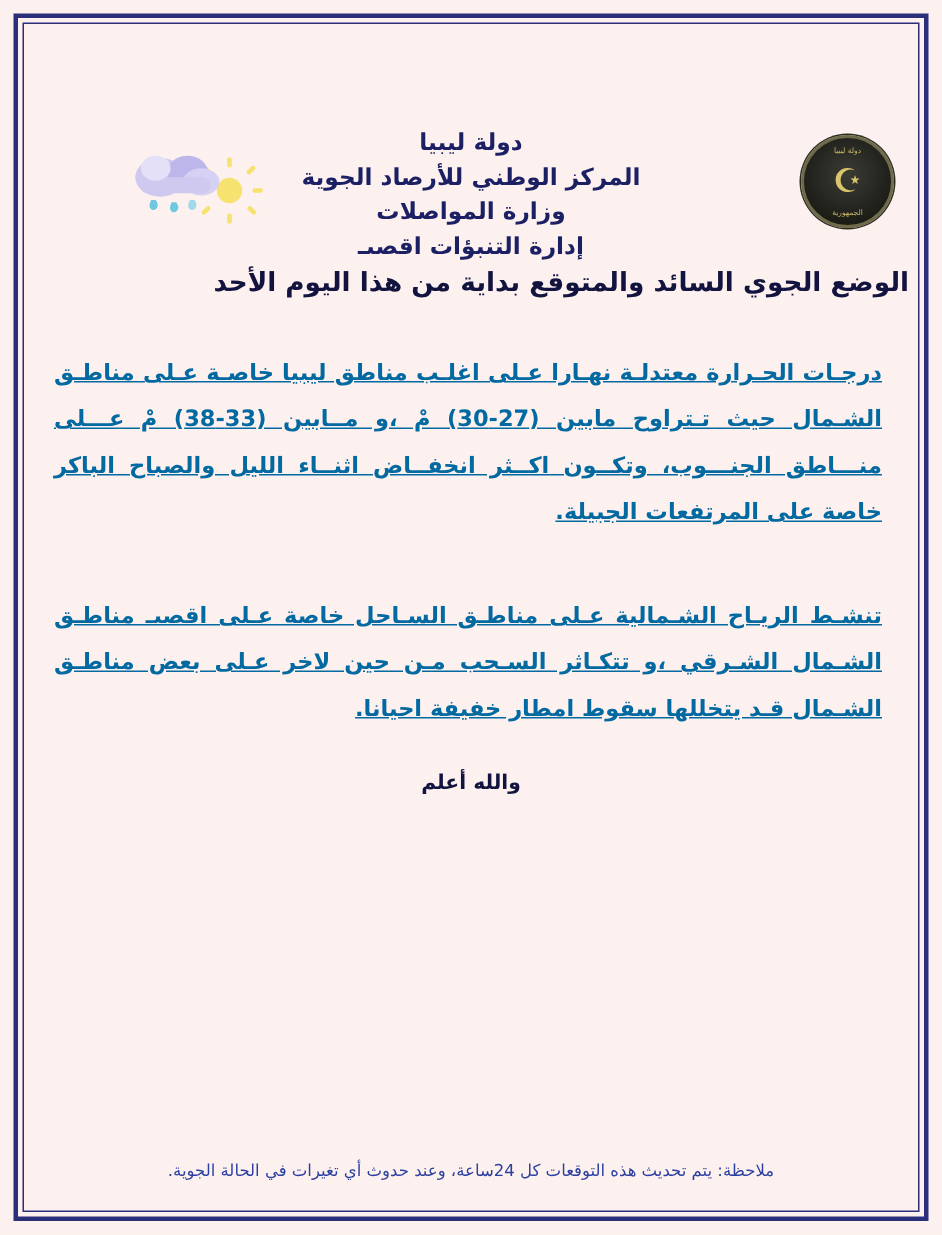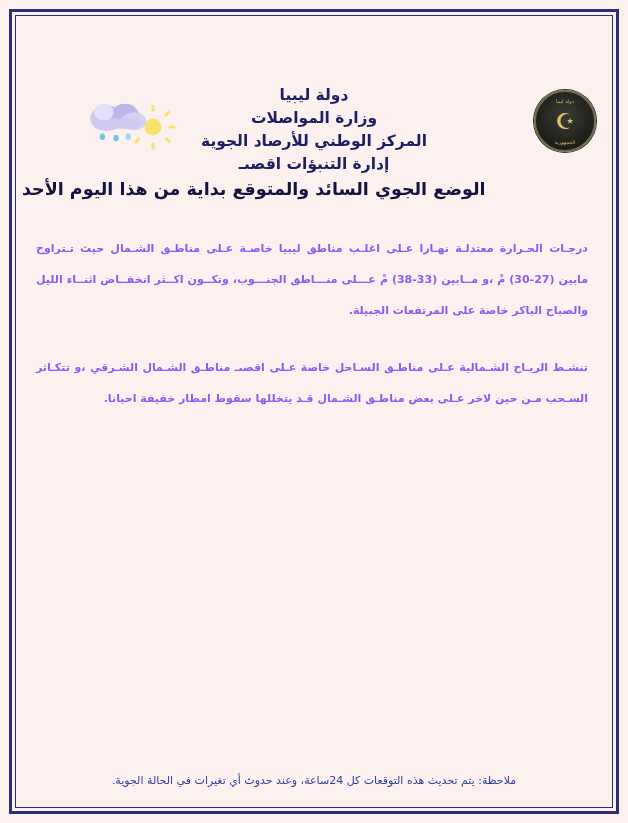--- a/index.html
+++ b/index.html
@@ -115,39 +115,40 @@
     position: absolute;
     left: 18px;
     top: 12px;
     width: 78px;
     height: 44px;
   }
 
   
   .title-block {
     margin-top: 26px;
-    text-align: left;
+    text-align: right;
     color: #12143f;
     font-size: 17.5px;
     font-weight: bold;
     line-height: 32px;
     direction: rtl;
   }
   .para {
     margin-top: 28px;
-    color: #8b5cf6;
-    font-size: 11px;
+    color: #0369a1;
+    font-size: 15px;
     font-weight: bold;
     line-height: 31px;
     text-align: justify;
     text-align-last: right;
     direction: rtl;
     padding: 0 18px 0 14px;
-  }
-  .para.p2 { margin-top: 26px; }
+    text-decoration: underline;
+  }
+  .para.p2 { margin-top: 38px; }
   .closing {
     margin-top: 26px;
     text-align: center;
     color: #12143f;
     font-size: 13.5px;
     font-weight: bold;
     direction: rtl;
   }
   .note {
     position: absolute;
@@ -200,30 +201,31 @@
       </div>
 
       <div class="emblem">
         <div class="ring-text">دولة ليبيا</div>
         <div class="crescent">☪</div>
         <div class="ring-text-bottom">الجمهورية</div>
       </div>
 
       <div class="header-text">
         <div>دولة ليبيا</div>
+        <div>المركز الوطني للأرصاد الجوية</div>
         <div>وزارة المواصلات</div>
-        <div>المركز الوطني للأرصاد الجوية</div>
         <div>إدارة التنبؤات اقصىـ</div>
       </div>
     </div>
 
     <div class="title-block">
       <div>الوضع الجوي السائد والمتوقع بداية من هذا اليوم الأحد</div>
     </div>
 
     <div class="para p1">درجـات الحـرارة معتدلـة نهـارا عـلى اغلـب مناطق ليبيا خاصـة عـلى مناطـق الشـمال حيث تـتراوح مابين (27-30) مْ ،و مــابين (33-38) مْ عـــلى منـــاطق الجنـــوب، وتكــون اكــثر انخفــاض اثنــاء الليل والصباح الباكر  خاصة على المرتفعات الجبيلة.</div>
 
     <div class="para p2">تنشـط الريـاح الشـمالية عـلى مناطـق السـاحل خاصة عـلى اقصىـ مناطـق الشـمال الشـرقي ،و تتكـاثر السـحب مـن حين لاخر عـلى  بعض مناطـق الشـمال قـد يتخللها سقوط امطار خفيفة احيانا.</div>
 
+    <div class="closing">والله أعلم</div>
 
     <div class="note">ملاحظة: يتم تحديث هذه التوقعات كل 24ساعة، وعند حدوث أي تغيرات في الحالة الجوية.</div>
   </div>
 </div>
 
 </body></html>

